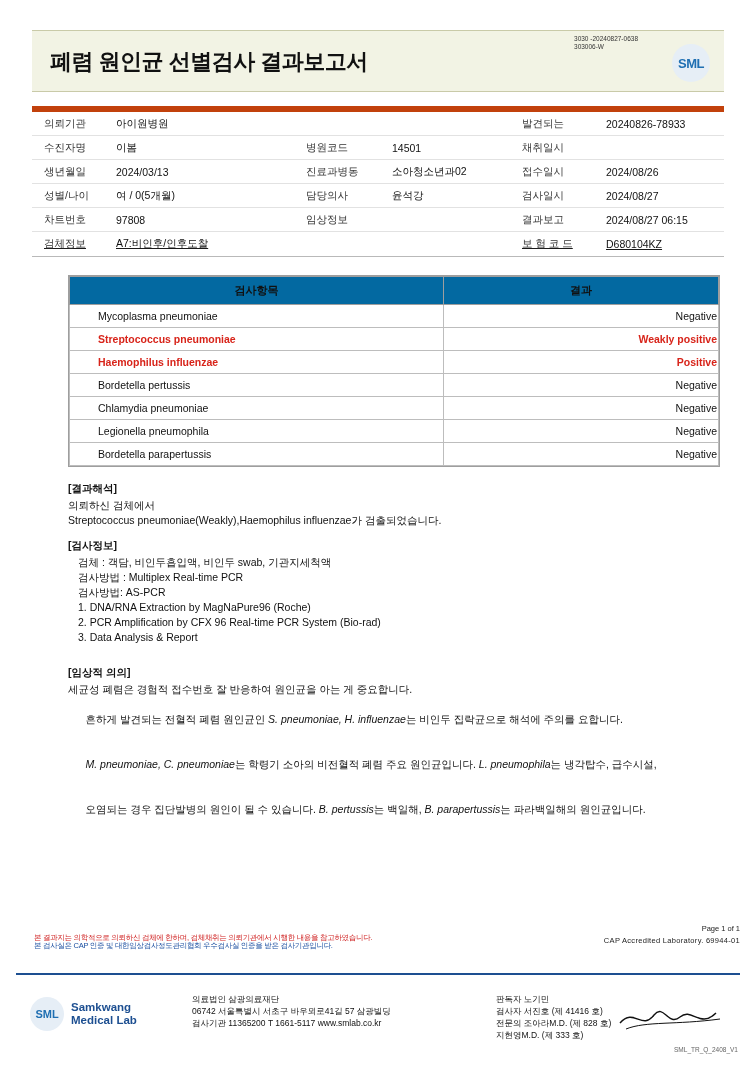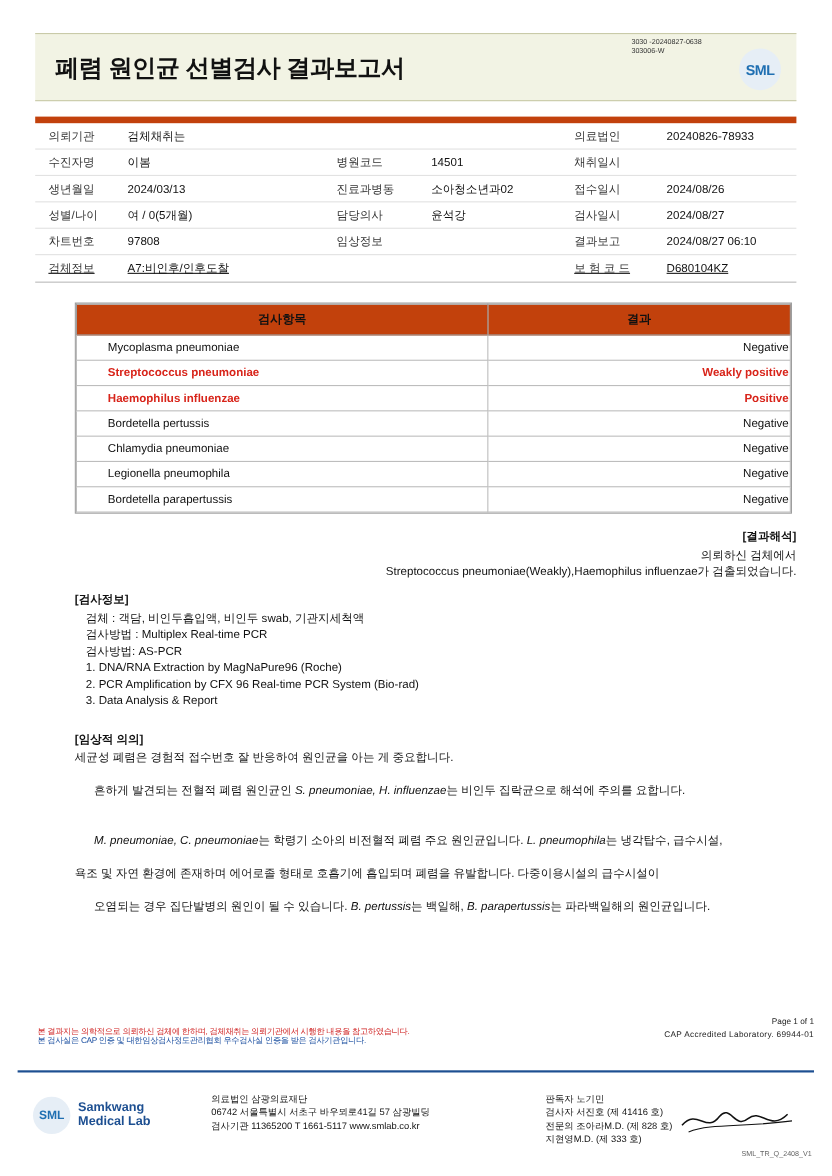--- a/index.html
+++ b/index.html
@@ -101,21 +101,21 @@
     margin: 18px 52px 0 52px;
     border: 1px solid #9e9e9e;
     border-collapse: collapse;
     width: 652px;
   }
   .results table {
     border-collapse: collapse;
     width: 100%;
   }
   .results th {
-    background: #c2410c;
+    background: #0369a1;
     border: 1px solid #9e9e9e;
     font-size: 11px;
     font-weight: bold;
     height: 28px;
     color: #111;
   }
   .results td {
     border: 1px solid #bdbdbd;
     height: 23px;
     font-size: 10.5px;
@@ -126,21 +126,21 @@
   .results tr.pos td { color: #d8241a; font-weight: bold; }
 
   
   .section {
     margin: 0 16px;
     padding-left: 36px;
     font-size: 10.5px;
     line-height: 15px;
     color: #111;
   }
-  .section.top { margin-top: 14px; text-align: right; }
+  .section.top { margin-top: 14px; }
   .sec-head {
     font-weight: bold;
     margin-bottom: 2px;
   }
   .sec-line { white-space: pre-wrap; }
   .gap { height: 10px; }
   .indent { padding-left: 10px; }
   em { font-style: italic; }
 
   
@@ -241,22 +241,22 @@
     </div>
     <div class="logo-circle">
       <span class="logo-text">SML</span>
     </div>
   </div>
 
   <div class="info">
 
     <div class="info-row">
       <div class="cell lbl c1">의뢰기관</div>
-      <div class="cell val wide2">검체채취는</div>
-      <div class="cell lbl c5">의료법인</div>
+      <div class="cell val wide2">아이원병원</div>
+      <div class="cell lbl c5">발견되는</div>
       <div class="cell val c6">20240826-78933</div>
     </div>
 
     <div class="info-row">
       <div class="cell lbl c1">수진자명</div>
       <div class="cell val c2">이봄</div>
       <div class="cell lbl c3">병원코드</div>
       <div class="cell val c4">14501</div>
       <div class="cell lbl c5">채취일시</div>
       <div class="cell val c6"></div>
@@ -279,21 +279,21 @@
       <div class="cell lbl c5">검사일시</div>
       <div class="cell val c6">2024/08/27</div>
     </div>
 
     <div class="info-row">
       <div class="cell lbl c1">차트번호</div>
       <div class="cell val c2">97808</div>
       <div class="cell lbl c3">임상정보</div>
       <div class="cell val c4"></div>
       <div class="cell lbl c5">결과보고</div>
-      <div class="cell val c6">2024/08/27 06:10</div>
+      <div class="cell val c6">2024/08/27 06:15</div>
     </div>
 
     <div class="info-row">
       <div class="cell lbl c1">검체정보</div>
       <div class="cell val wide2">A7:비인후/인후도찰</div>
       <div class="cell lbl c5">보 험 코 드</div>
       <div class="cell val c6">D680104KZ</div>
     </div>
   </div>
 
@@ -361,21 +361,20 @@
 
   <div class="section">
     <div class="sec-head">[임상적 의의]</div>
     <div class="sec-line">세균성 폐렴은 경험적 접수번호 잘 반응하여 원인균을 아는 게 중요합니다.</div>
     <div class="sec-line">
       <span>흔하게 발견되는 전혈적 폐렴 원인균인 </span><em>S. pneumoniae, H. influenzae</em><span>는 비인두 집락균으로 해석에 주의를 요합니다.</span>
     </div>
     <div class="sec-line">
       <em>M. pneumoniae, C. pneumoniae</em><span>는 학령기 소아의 비전혈적 폐렴 주요 원인균입니다. </span><em>L. pneumophila</em><span>는 냉각탑수, 급수시설,</span>
     </div>
-    <div class="sec-line">욕조 및 자연 환경에 존재하며 에어로졸 형태로 호흡기에 흡입되며 폐렴을 유발합니다. 다중이용시설의 급수시설이</div>
     <div class="sec-line">
       <span>오염되는 경우 집단발병의 원인이 될 수 있습니다. </span><em>B. pertussis</em><span>는 백일해, </span><em>B. parapertussis</em><span>는 파라백일해의 원인균입니다.</span>
     </div>
   </div>
 
   <div class="page-num">Page 1 of 1</div>
   <div class="cap-line">CAP Accredited Laboratory. 69944-01</div>
 
   <div class="footer-note">
     <div class="footer-red">

